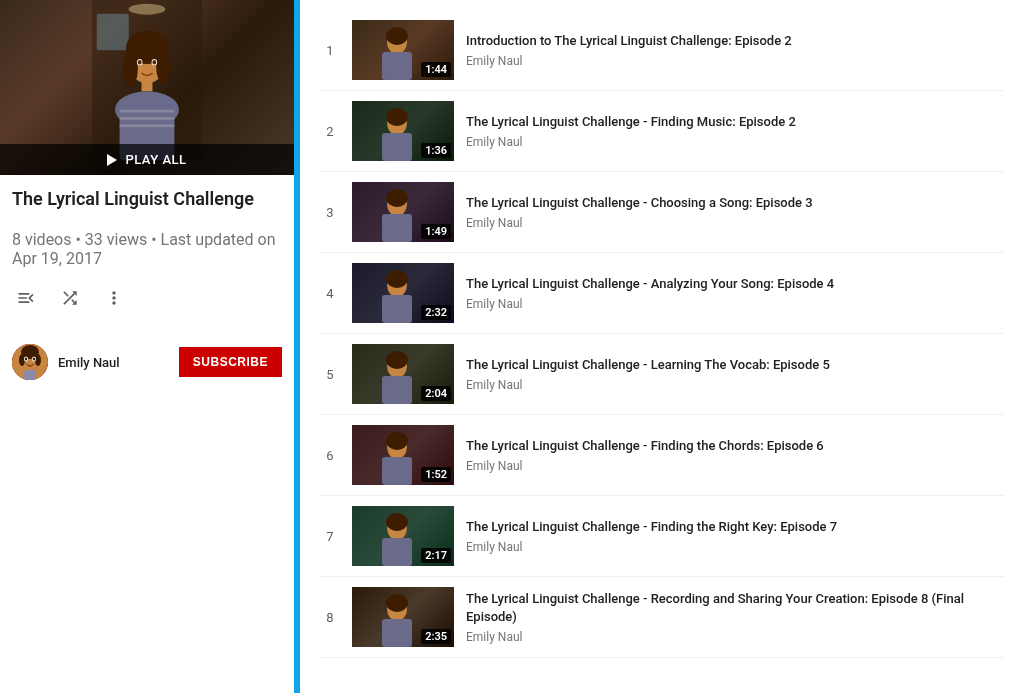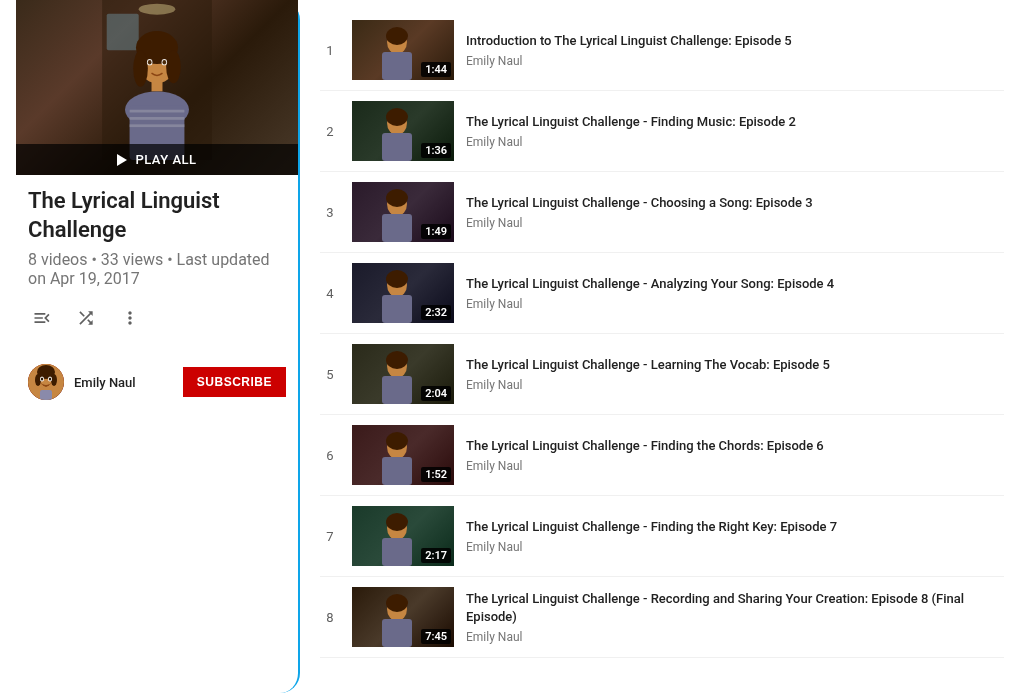--- a/index.html
+++ b/index.html
@@ -11,23 +11,22 @@
     }
     .layout {
       display: flex;
       flex-direction: row;
       min-height: 693px;
     }
     
     .left-panel {
       width: 300px;
       min-width: 300px;
-      padding: 0 0 20px 16px;
-      border-right: 2px solid #0ea5e9;
-      border-radius: 20px;
+      padding: 0 0 20px 0;
+      border-right: 6px solid #0ea5e9;
     }
     .playlist-thumbnail {
       width: 100%;
       height: 175px;
       background: #1a1a1a;
       position: relative;
       overflow: hidden;
       display: flex;
       align-items: center;
       justify-content: center;
@@ -61,25 +60,25 @@
       height: 0;
       border-top: 6px solid transparent;
       border-bottom: 6px solid transparent;
       border-left: 10px solid #fff;
       margin-right: 8px;
     }
     .playlist-info {
       padding: 12px 12px 8px 12px;
     }
     .playlist-title {
-      font-size: 22px;
+      font-size: 18px;
       font-weight: 600;
       color: #212121;
       line-height: 1.3;
-      margin-bottom: 6px;
+      margin-bottom: 20px;
     }
     .playlist-meta {
       font-size: 16px;
       color: #757575;
       margin-bottom: 12px;
     }
     .playlist-actions {
       display: flex;
       align-items: center;
       gap: 16px;
@@ -319,21 +318,21 @@
 
           <svg width="90" height="60" viewBox="0 0 90 60" style="position:absolute;top:0;left:0;">
             <ellipse cx="45" cy="22" rx="10" ry="12" fill="#c68642"></ellipse>
             <ellipse cx="45" cy="16" rx="11" ry="9" fill="#3d1c00"></ellipse>
             <rect x="30" y="32" width="30" height="28" fill="#6a6a8a" rx="3"></rect>
           </svg>
         </div>
         <span class="video-duration">1:44</span>
       </div>
       <div class="video-info">
-        <div class="video-title">Introduction to The Lyrical Linguist Challenge: Episode 5</div>
+        <div class="video-title">Introduction to The Lyrical Linguist Challenge: Episode 2</div>
         <div class="video-channel">Emily Naul</div>
       </div>
     </div>
         <div class="video-list-item">
       <span class="video-number">2</span>
       <div class="video-thumb-wrap">
         <div class="video-thumb-inner thumb-2">
 
           <svg width="90" height="60" viewBox="0 0 90 60" style="position:absolute;top:0;left:0;">
             <ellipse cx="45" cy="22" rx="10" ry="12" fill="#c68642"></ellipse>
@@ -442,21 +441,21 @@
       <span class="video-number">8</span>
       <div class="video-thumb-wrap">
         <div class="video-thumb-inner thumb-8">
 
           <svg width="90" height="60" viewBox="0 0 90 60" style="position:absolute;top:0;left:0;">
             <ellipse cx="45" cy="22" rx="10" ry="12" fill="#c68642"></ellipse>
             <ellipse cx="45" cy="16" rx="11" ry="9" fill="#3d1c00"></ellipse>
             <rect x="30" y="32" width="30" height="28" fill="#6a6a8a" rx="3"></rect>
           </svg>
         </div>
-        <span class="video-duration">7:45</span>
+        <span class="video-duration">2:35</span>
       </div>
       <div class="video-info">
         <div class="video-title">The Lyrical Linguist Challenge - Recording and Sharing Your Creation: Episode 8 (Final Episode)</div>
         <div class="video-channel">Emily Naul</div>
       </div>
     </div>
       </div>
   </div>
 
 </div>

